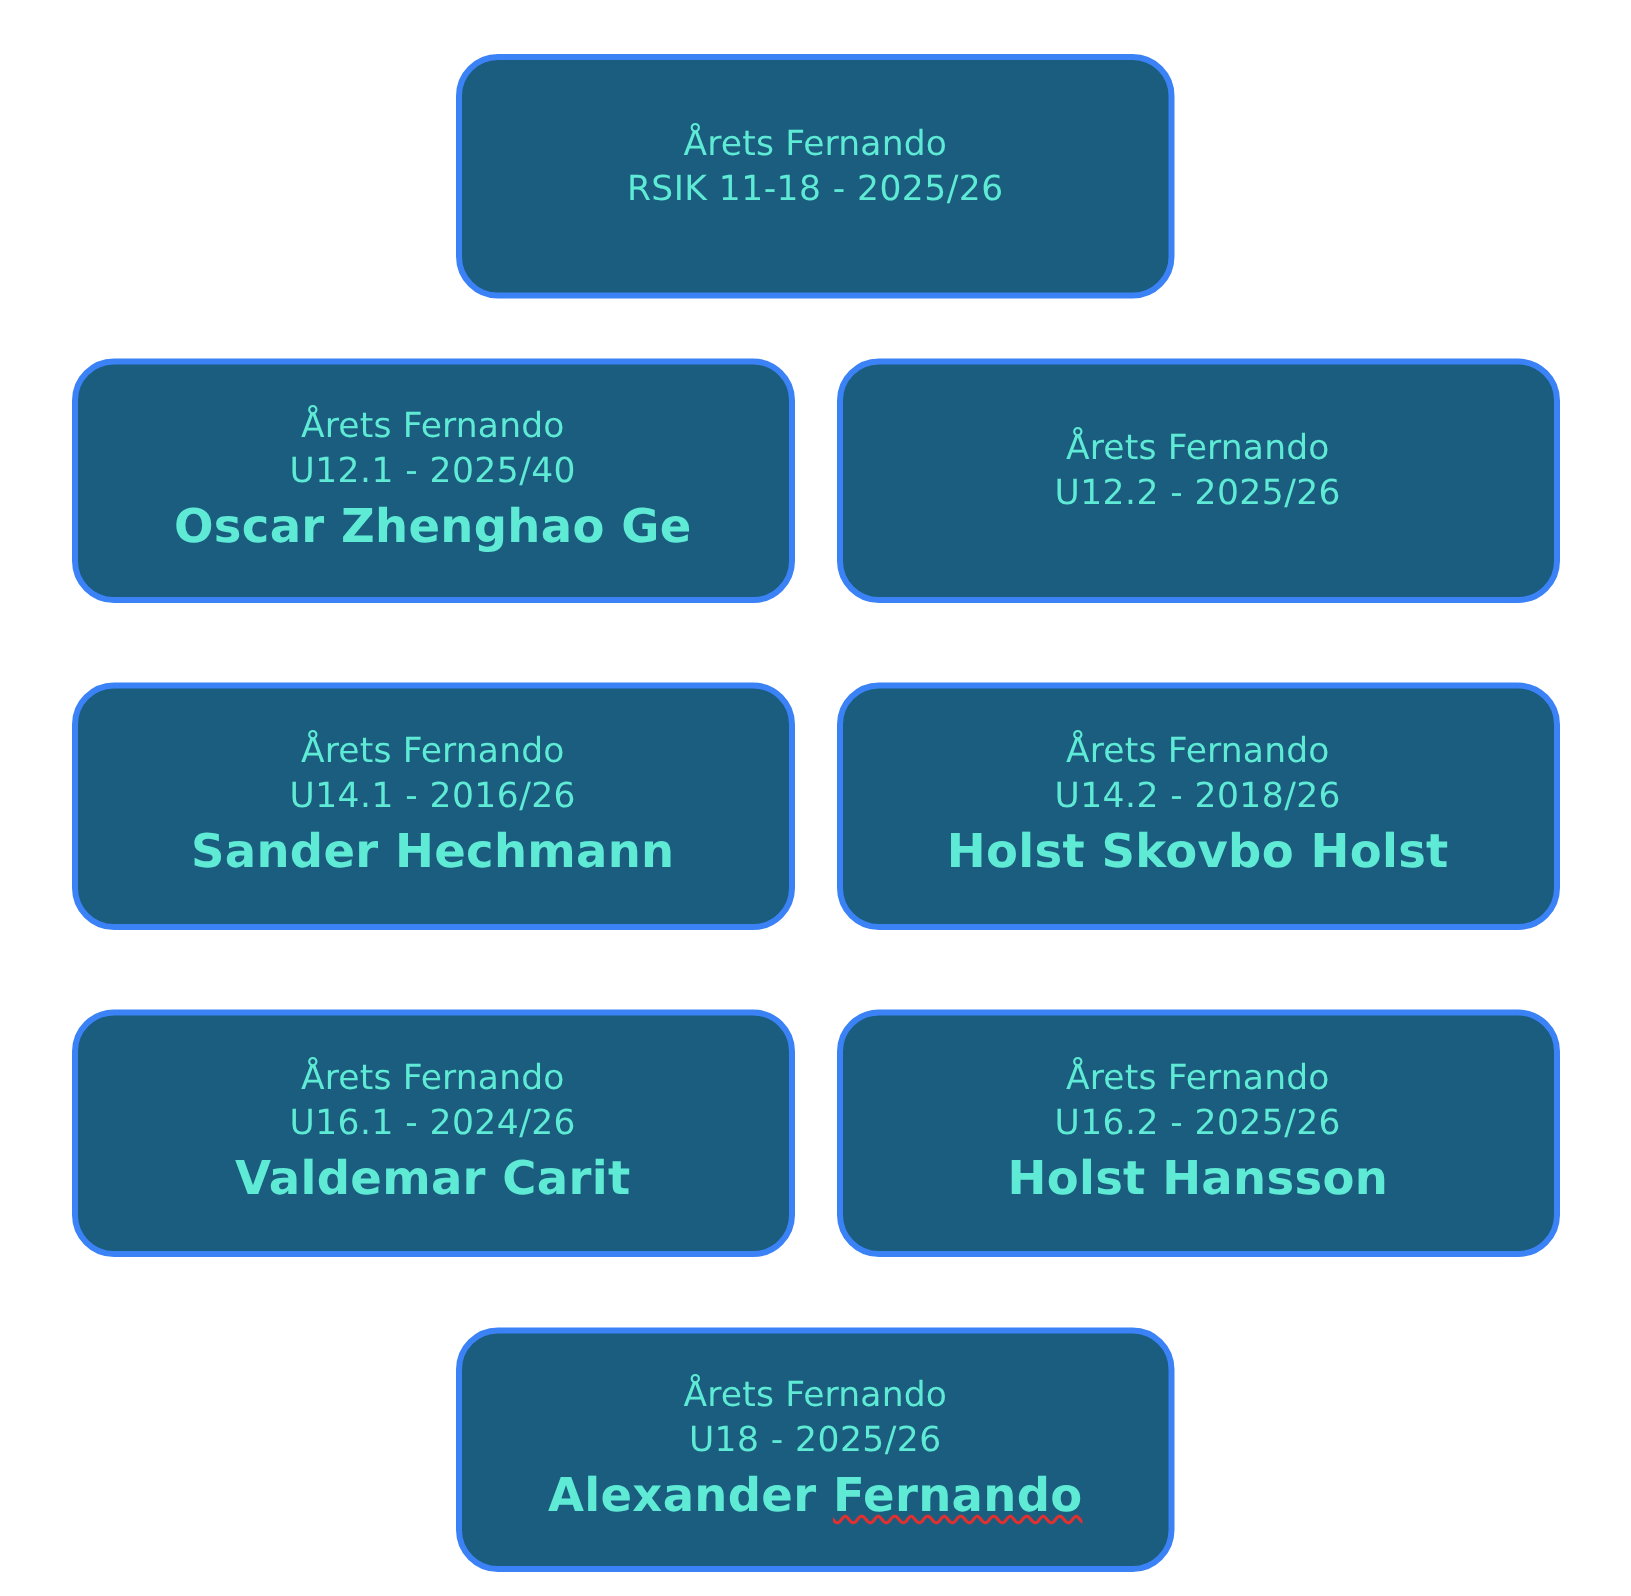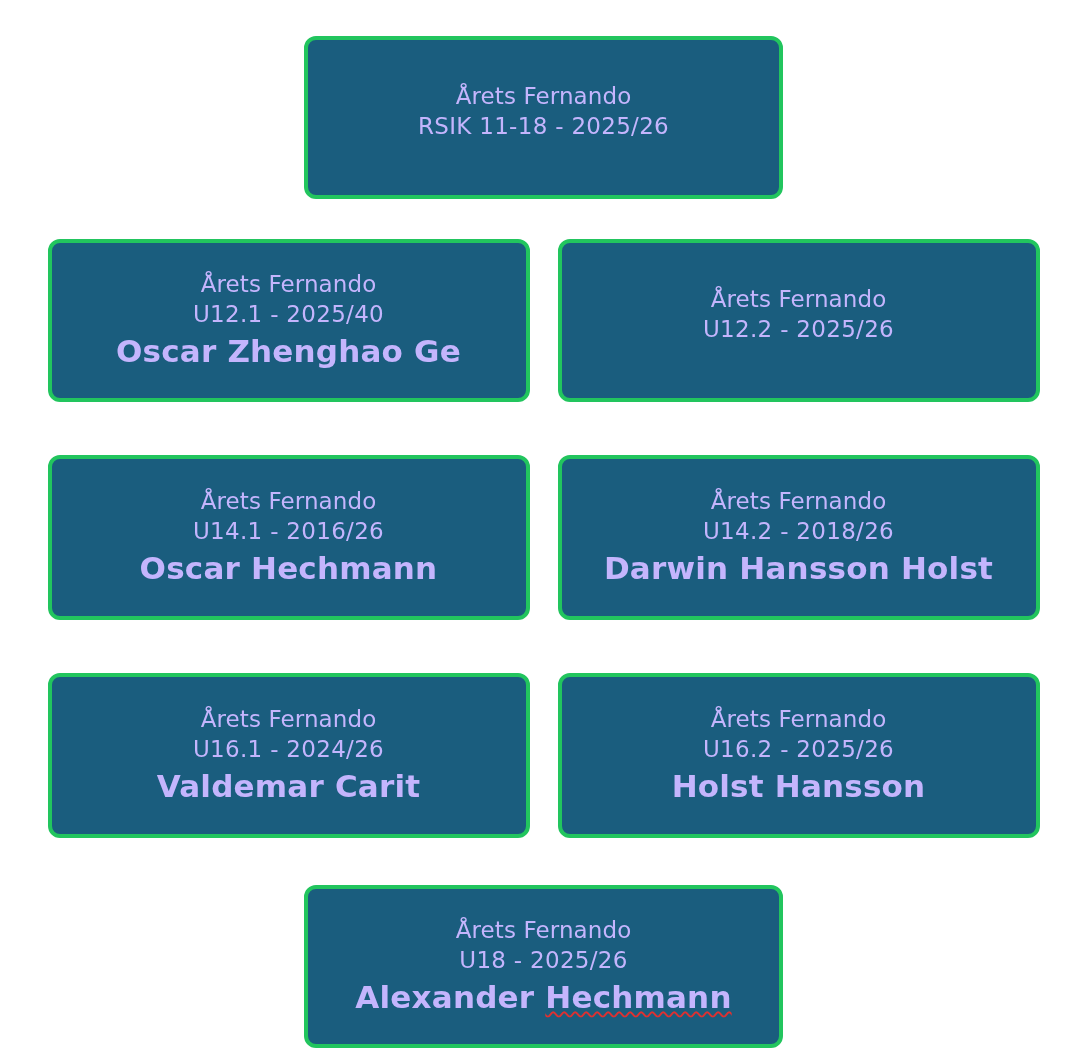--- a/index.html
+++ b/index.html
@@ -34,29 +34,29 @@
   .row-single  { padding: 0; }
   .row-pair    { padding: 0 47px; gap: 28px; }
 
   .spacer-top     { height: 36px; }
   .spacer-after-1 { height: 40px; }
   .spacer-between { height: 53px; }
   .spacer-before-last { height: 47px; }
 
   .award-card {
     background: #1a5d7e;
-    border: 4px solid #22c55e;
-    border-radius: 12px;
+    border: 4px solid #3b82f6;
+    border-radius: 28px;
     box-sizing: border-box;
     display: flex;
     flex-direction: column;
     align-items: center;
     justify-content: center;
     text-align: center;
-    color: #c4b5fd;
+    color: #5eead4;
     padding: 14px 18px 16px 18px;
     line-height: 1.0;
   }
 
   .award-card.wide {
     width: 479px;
     height: 163px;
   }
   .award-card.half {
     width: 482px;
@@ -122,26 +122,26 @@
       <div class="card-team">U12.2 - 2025/26</div>
     </div>
   </div>
 
   <div class="spacer-between"></div>
 
   <div class="row row-pair">
     <div class="award-card half tall">
       <div class="card-award">Årets Fernando</div>
       <div class="card-team">U14.1 - 2016/26</div>
-      <div class="card-name">Oscar Hechmann</div>
+      <div class="card-name">Sander Hechmann</div>
     </div>
     <div class="award-card half tall">
       <div class="card-award">Årets Fernando</div>
       <div class="card-team">U14.2 - 2018/26</div>
-      <div class="card-name">Darwin Hansson Holst</div>
+      <div class="card-name">Holst Skovbo Holst</div>
     </div>
   </div>
 
   <div class="spacer-between"></div>
 
   <div class="row row-pair">
     <div class="award-card half tall">
       <div class="card-award">Årets Fernando</div>
       <div class="card-team">U16.1 - 2024/26</div>
       <div class="card-name">Valdemar Carit</div>
@@ -153,18 +153,18 @@
     </div>
   </div>
 
   <div class="spacer-before-last"></div>
 
   <div class="row row-single">
     <div class="award-card wide">
       <div class="card-award">Årets Fernando</div>
       <div class="card-team">U18 - 2025/26</div>
       <div class="card-name">
-        <span>Alexander </span><span class="misspelled">Hechmann</span>
+        <span>Alexander </span><span class="misspelled">Fernando</span>
       </div>
     </div>
   </div>
 
 </div>
 
 </body></html>

